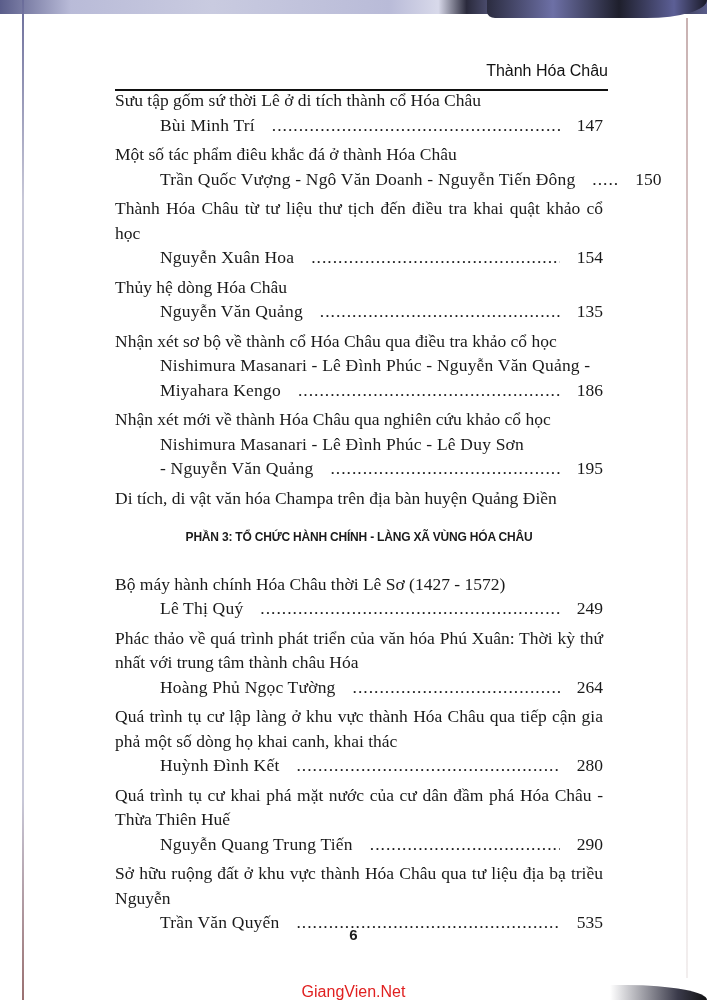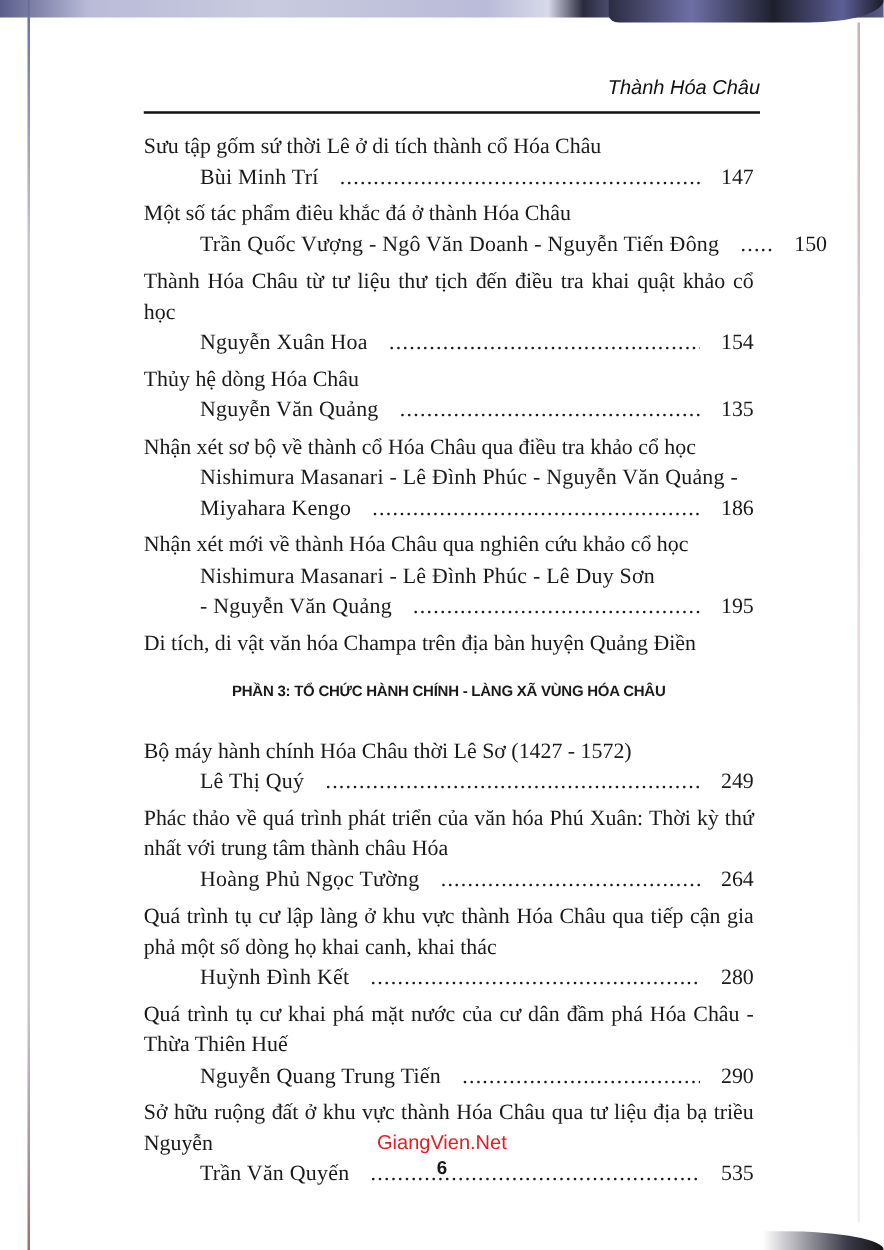--- a/index.html
+++ b/index.html
@@ -29,28 +29,28 @@
     }
     .bottom-curl {
       position: absolute; left: 610px; top: 985px; width: 97px; height: 15px;
       background: linear-gradient(90deg, rgba(255,255,255,0), #3a3a4a 70%, #111 100%);
       border-top-right-radius: 80px 15px;
     }
     .running-header {
       position: absolute; left: 115px; top: 62px; width: 493px;
       text-align: right;
       font-family: "Liberation Sans", sans-serif;
-      font-style: italic; font-size: 16px; color: #111;
+      font-size: 16px; color: #111;
     }
     .header-rule {
       position: absolute; left: 115px; top: 89px; width: 493px; height: 2px;
       background: #111;
     }
     .toc {
-      position: absolute; left: 115px; top: 104px; width: 488px;
+      position: absolute; left: 115px; top: 88px; width: 488px;
       font-size: 17.5px; line-height: 24.5px;
     }
     .entry { margin-bottom: 5px; }
     .entry-title { display: block; text-align: justify; text-align-last: left; }
     .author-line {
       display: flex; align-items: baseline;
       padding-left: 45px; font-weight: normal; gap: 16px;
     }
     .author-line.plain { display: block; }
     .author-text { white-space: nowrap; letter-spacing: 0.2px; }
@@ -65,21 +65,21 @@
     .section-heading {
       font-family: "Liberation Sans", sans-serif;
       font-weight: bold; font-size: 12px; text-align: center;
       margin: 15px 0 22px 0; letter-spacing: -0.2px;
     }
     .folio {
       position: absolute; left: 0; top: 926px; width: 707px; text-align: center;
       font-family: "Liberation Sans", sans-serif; font-weight: bold; font-size: 15px;
     }
     .watermark {
-      position: absolute; left: 0; top: 906px; width: 707px; text-align: center;
+      position: absolute; left: 0; top: 983px; width: 707px; text-align: center;
       font-family: "Liberation Sans", sans-serif; font-size: 16px;
     }
   </style>
 </head>
 <body>
 
 <div class="photo-top"></div>
 <div class="photo-top-curl"></div>
 <div class="page-edge-left"></div>
 <div class="page-edge-right"></div>

